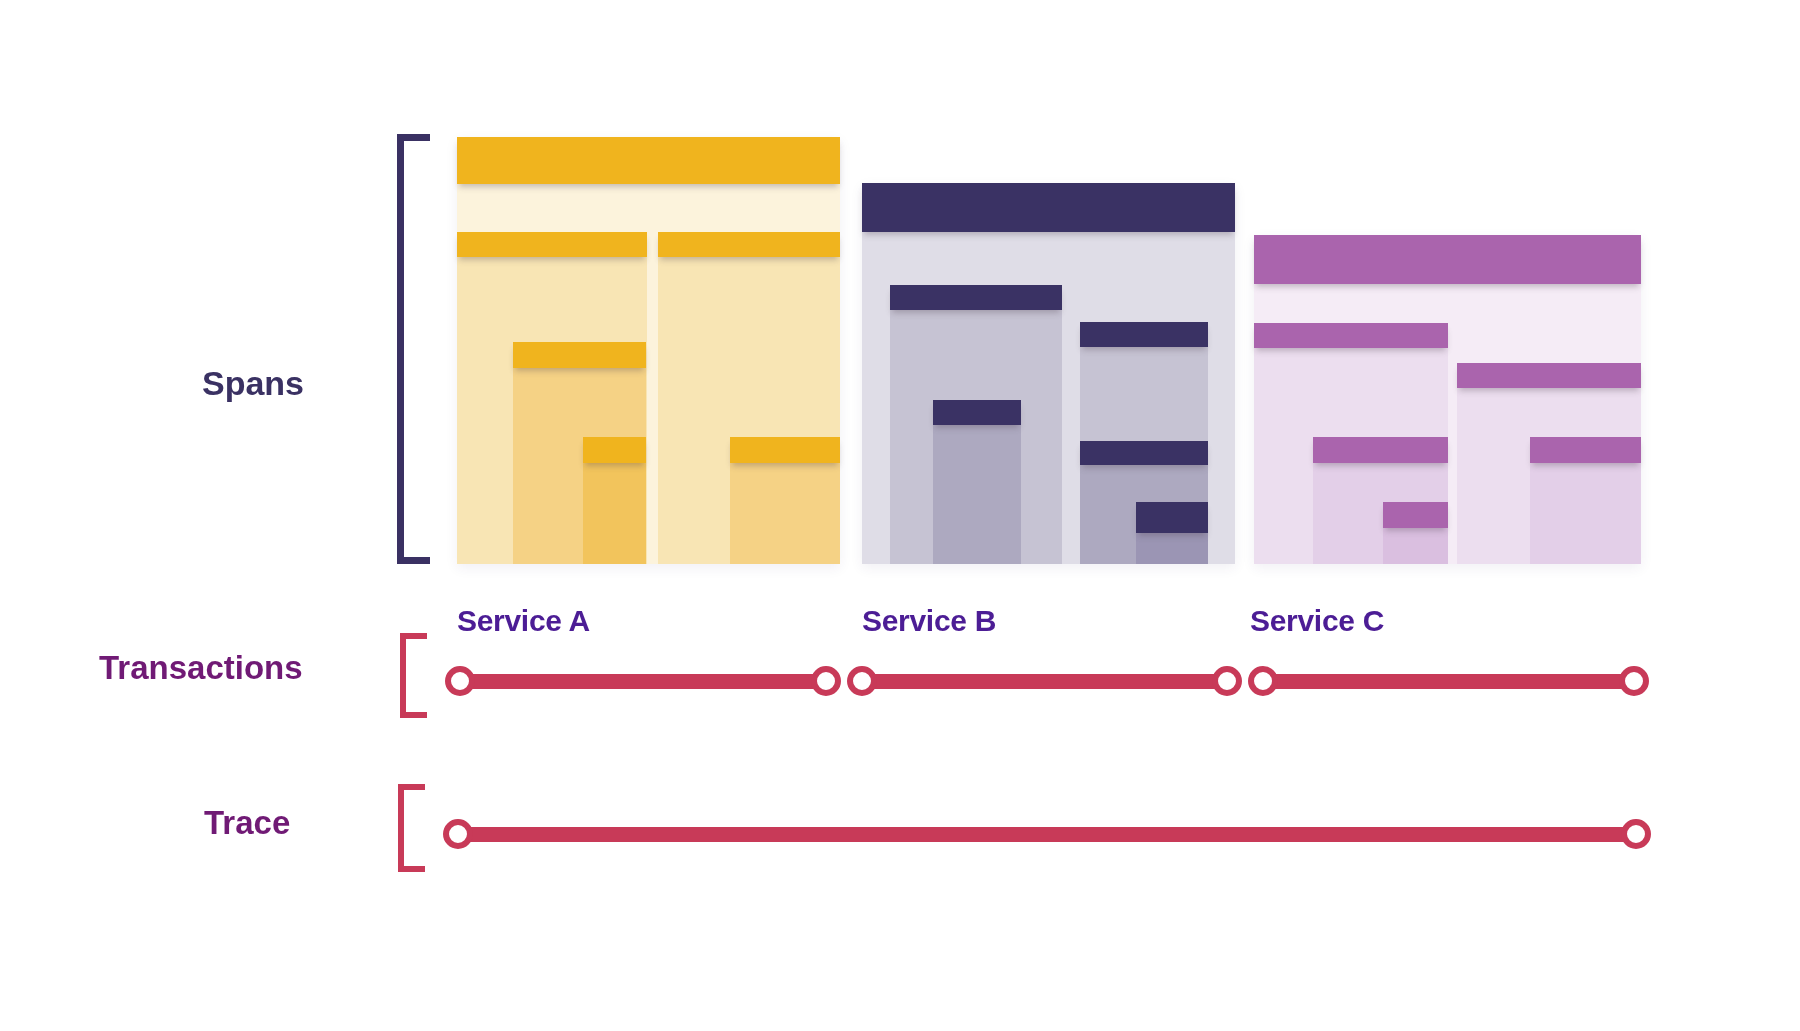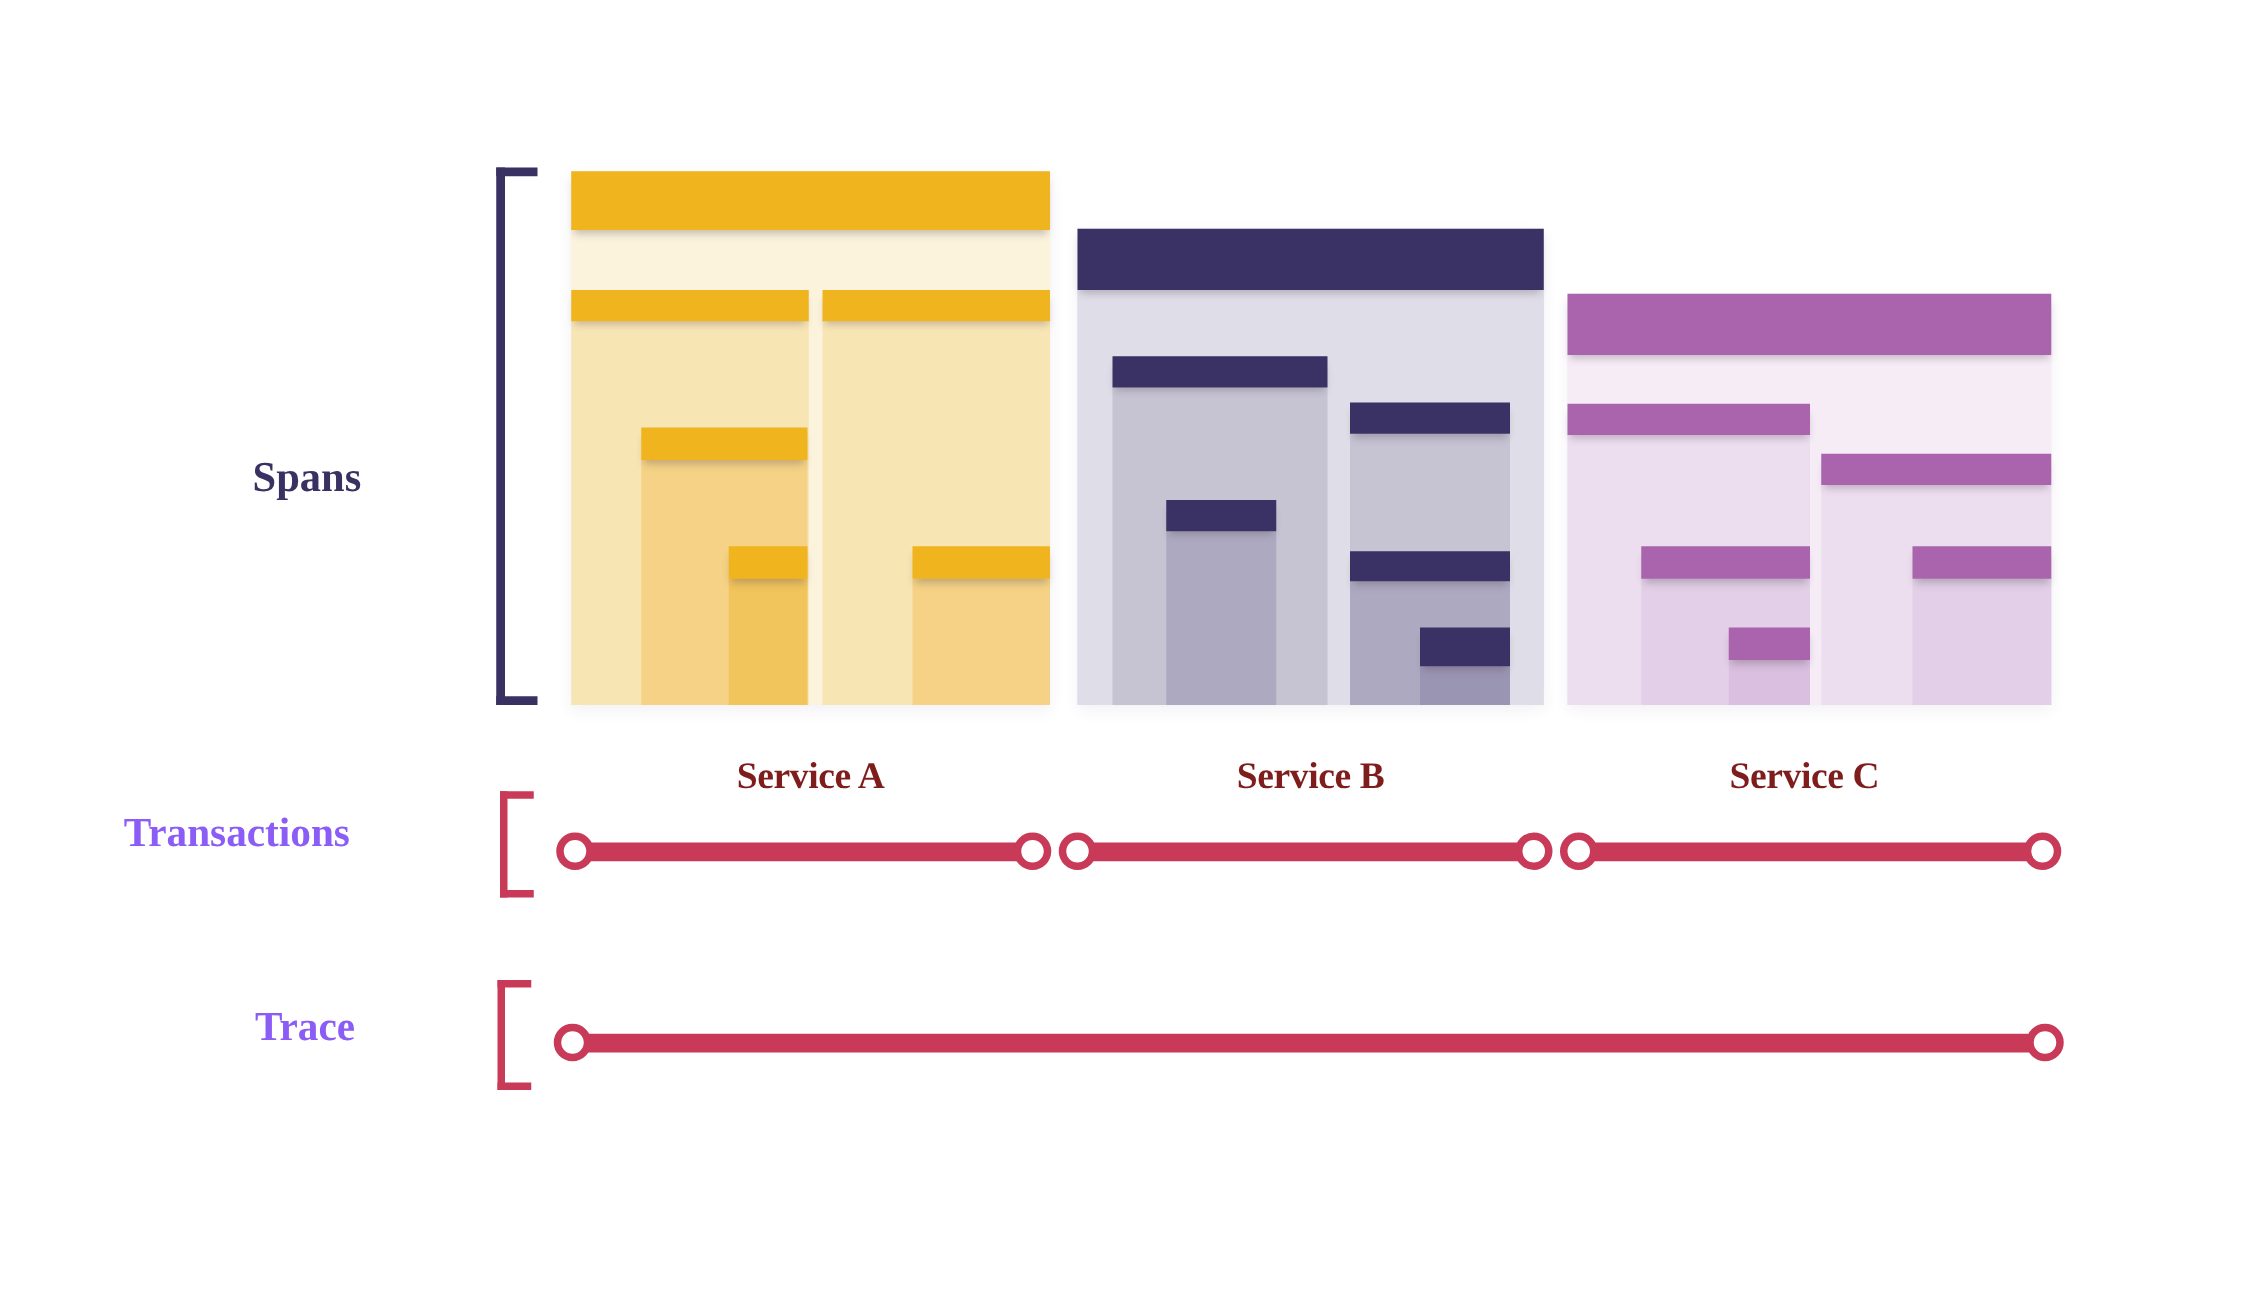--- a/index.html
+++ b/index.html
@@ -1,30 +1,30 @@
 <!DOCTYPE html>
 <html><head>
 <meta charset="utf-8">
 <style>
   html,body{margin:0;padding:0;background:#FFFFFF;}
   .canvas{
     position:relative;width:1800px;height:1031px;overflow:hidden;
-    background:#FFFFFF;font-family:Liberation Serif, serif;
+    background:#FFFFFF;font-family:Liberation Sans, sans-serif;
   }
   .lbl{position:absolute;line-height:1;font-weight:bold;white-space:nowrap;}
   .navy{color:#3A3163;}
-  .crimson{color:#8b5cf6;}
+  .crimson{color:#701a75;}
   .bracket{position:absolute;box-sizing:border-box;}
   .bracket-navy{border-left:7px solid #3A3163;border-top:7px solid #3A3163;border-bottom:7px solid #3A3163;}
   .bracket-crimson{border-left:6px solid #C83A58;border-top:6px solid #C83A58;border-bottom:6px solid #C83A58;}
   .chart{position:absolute;box-shadow:0 4px 12px rgba(58,49,99,0.07);}
   .span-bar{position:absolute;box-shadow:0 5px 6px -2px rgba(80,65,80,0.30);}
   .span-body{position:absolute;}
-  .svc-label{position:absolute;line-height:1;font-weight:bold;color:#7f1d1d;
-    font-size:30px;letter-spacing:-0.3px;text-align:center;top:606px;}
+  .svc-label{position:absolute;line-height:1;font-weight:bold;color:#4c1d95;
+    font-size:30px;letter-spacing:-0.3px;top:606px;}
   .row-line{position:absolute;height:15px;background:#C83A58;}
   .endpoint{position:absolute;width:18px;height:18px;border:6.5px solid #C83A58;
     border-radius:50%;background:#FFFFFF;box-sizing:content-box;}
 </style>
 </head>
 <body>
 
 <div class="canvas">
 
   <div class="lbl navy" style="left:202px;top:366px;font-size:34px;">Spans</div>

